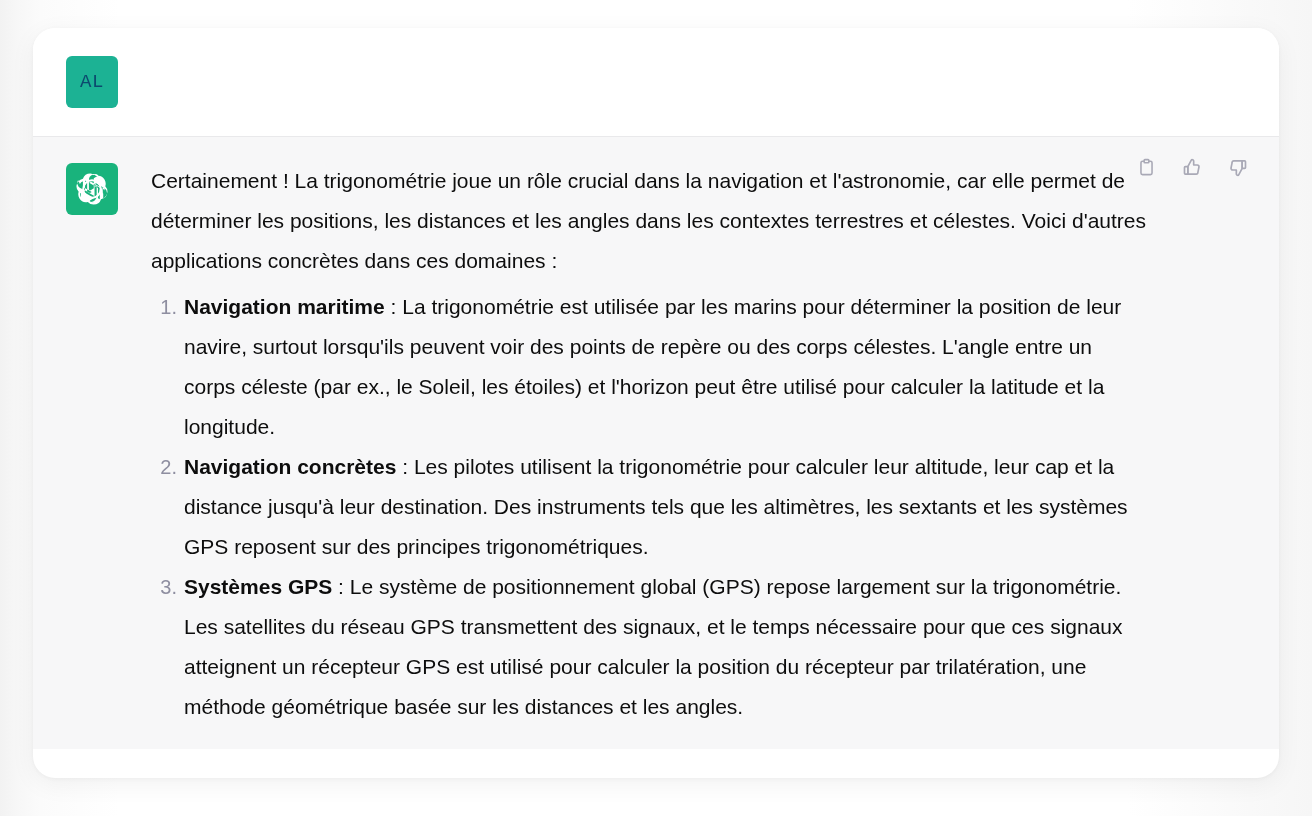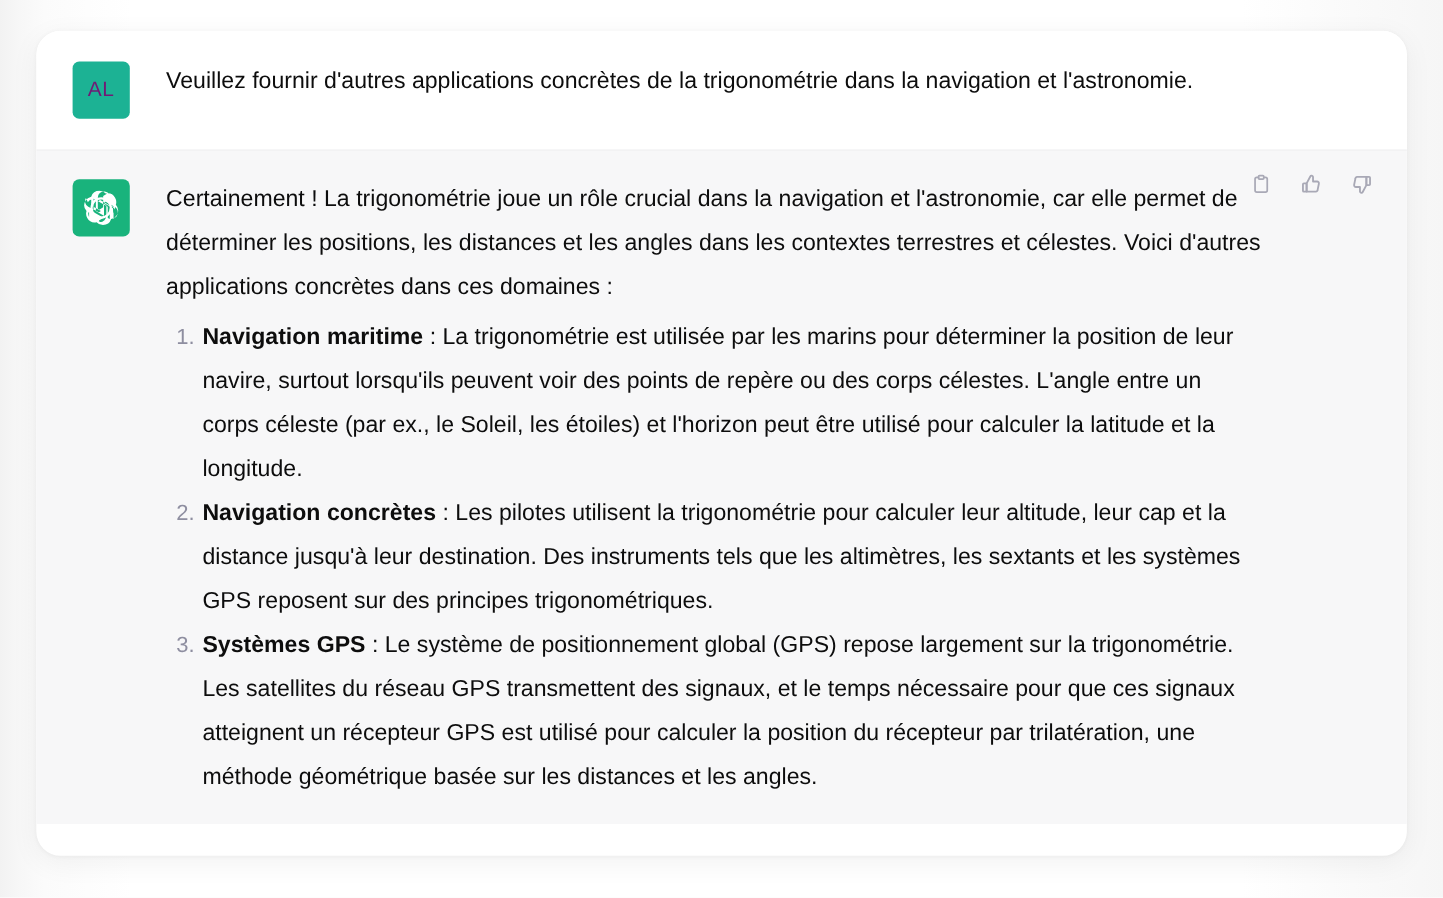--- a/index.html
+++ b/index.html
@@ -67,23 +67,24 @@
     height: 52px;
     border-radius: 6px;
     display: flex;
     align-items: center;
     justify-content: center;
     flex: 0 0 auto;
   }
 
   .avatar.user-avatar {
     background: #1cb294;
-    color: #701a75;
+    color: #0c4a6e;
     font-size: 19px;
     letter-spacing: 0.5px;
+    font-family: Liberation Mono, monospace;
   }
 
   .avatar.assistant-avatar {
     background: #19b37c;
   }
 
   .avatar.assistant-avatar svg { display: block; }
 
   .msg-body {
     flex: 1 1 auto;
@@ -151,23 +152,20 @@
 <div id="page-backdrop"></div>
 
 <div id="chat-card">
 
   <div class="msg-row user">
     <div class="avatar-col">
       <div class="avatar user-avatar">
         <span>AL</span>
       </div>
     </div>
-    <div class="msg-body">
-      <p class="msg-paragraph">Veuillez fournir d'autres applications concrètes de la trigonométrie dans la navigation et l'astronomie.</p>
-    </div>
   </div>
 
   <div class="msg-row assistant">
 
     <div class="avatar-col">
       <div class="avatar assistant-avatar">
         <span>
           <svg width="32" height="32" viewBox="0 0 41 41" fill="none" aria-hidden="true">
             <path d="M37.532 16.87a9.963 9.963 0 0 0-.856-8.184 10.078 10.078 0 0 0-10.855-4.835A9.964 9.964 0 0 0 18.464.5a10.078 10.078 0 0 0-9.614 6.977 9.967 9.967 0 0 0-6.664 4.834 10.08 10.08 0 0 0 1.24 11.817 9.965 9.965 0 0 0 .856 8.185 10.079 10.079 0 0 0 10.855 4.835 9.965 9.965 0 0 0 7.357 3.35 10.08 10.08 0 0 0 9.617-6.981 9.967 9.967 0 0 0 6.663-4.834 10.079 10.079 0 0 0-1.24-11.813ZM22.498 37.886a7.474 7.474 0 0 1-4.799-1.735c.061-.33.14-.651.244-.966l5.382-3.107a.866.866 0 0 0 .438-.76V15.78l2.274 1.313a.078.078 0 0 1 .44.06v12.542a7.502 7.502 0 0 1-7.512 7.493l3.929.698ZM6.392 31.006a7.471 7.471 0 0 1-.894-5.023c.06-.036.162-.099.237-.141l5.382-3.107a.87.87 0 0 0 .438-.758V9.738l2.274 1.316a.78.78 0 0 1 .44.06v12.542c0 .318.17.612.44.758l10.856 6.27-2.35 1.356a.078.078 0 0 1-.074.005l-14.37-8.29a7.5 7.5 0 0 1-2.379-2.749ZM4.971 13.989a7.473 7.473 0 0 1 3.905-3.288c0 .068-.004.19-.004.274v6.215a.87.87 0 0 0 .439.759l10.856 6.269-2.275 1.313a.08.08 0 0 1-.075.007L5.447 19.24a7.5 7.5 0 0 1-2.751-10.243l2.275 4.992ZM34.18 20.866l-10.856-6.27 2.274-1.312a.08.08 0 0 1 .075-.007l10.37 5.988a7.504 7.504 0 0 1-1.158 13.528v-6.218a.87.87 0 0 0-.438-.758l-.267-4.951ZM36.51 17.31c-.06.038-.162.1-.237.142l-5.382 3.107a.873.873 0 0 0-.438.759v12.238l-2.274-1.313a.08.08 0 0 1-.044-.06V19.64a.872.872 0 0 0-.44-.758l-10.855-6.27 2.35-1.356a.08.08 0 0 1 .074-.005l14.37 8.29a7.492 7.492 0 0 1 2.876 2.768ZM18.88 22.805l-2.277-1.316a.08.08 0 0 1-.044-.06V8.888a7.5 7.5 0 0 1 12.3-5.755c-.06.032-.165.09-.24.132l-5.382 3.108a.87.87 0 0 0-.439.757l-.006 12.542-4.912 3.133Z" fill="#ffffff"></path>
             <circle cx="20.5" cy="20.5" r="11.2" fill="none" stroke="#ffffff" stroke-width="2.6"></circle>

